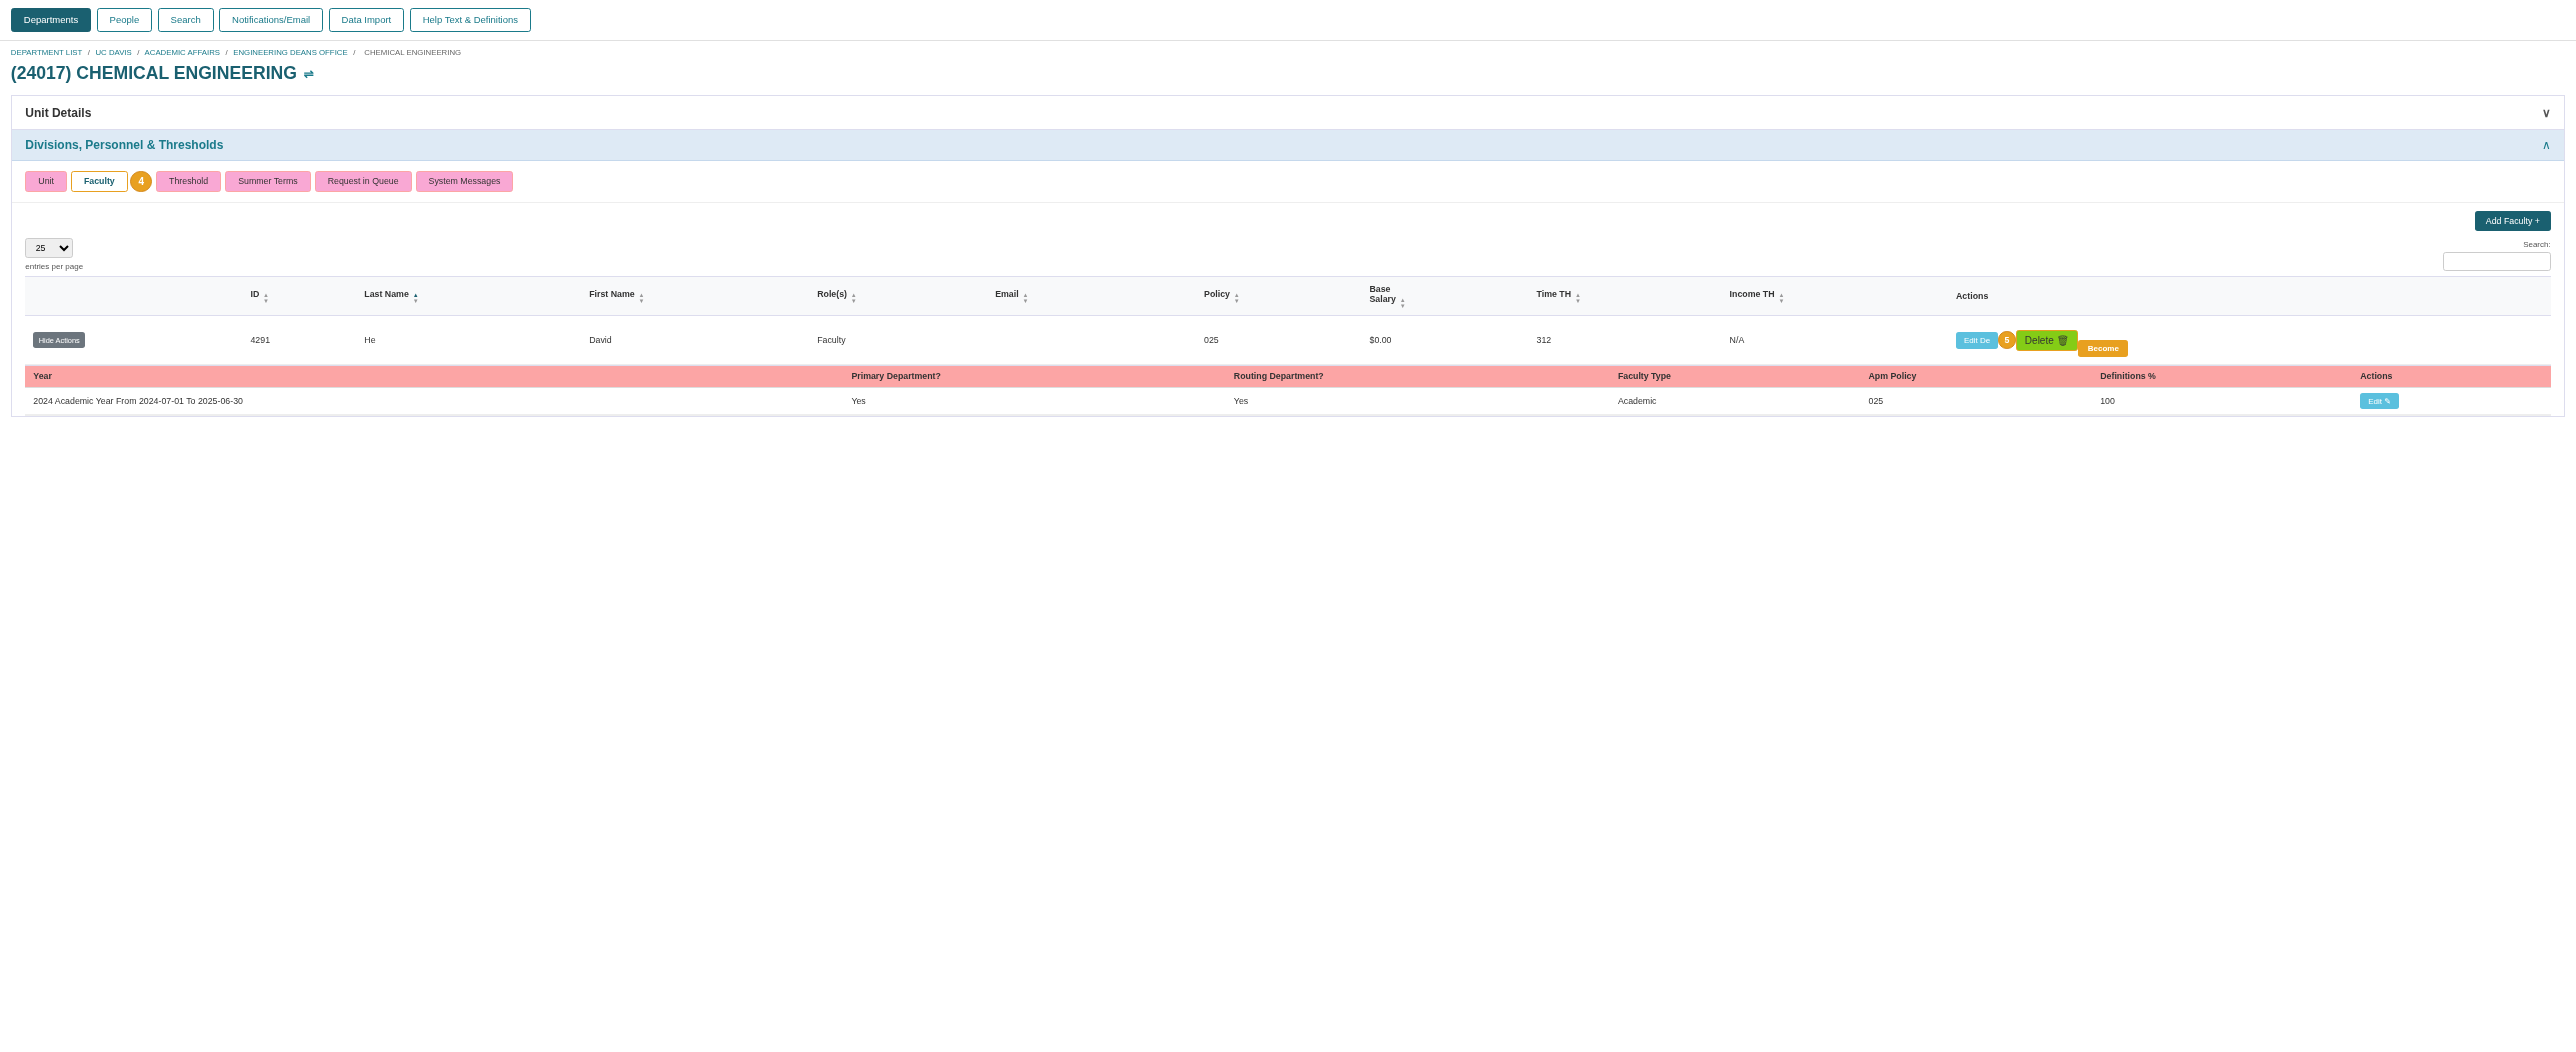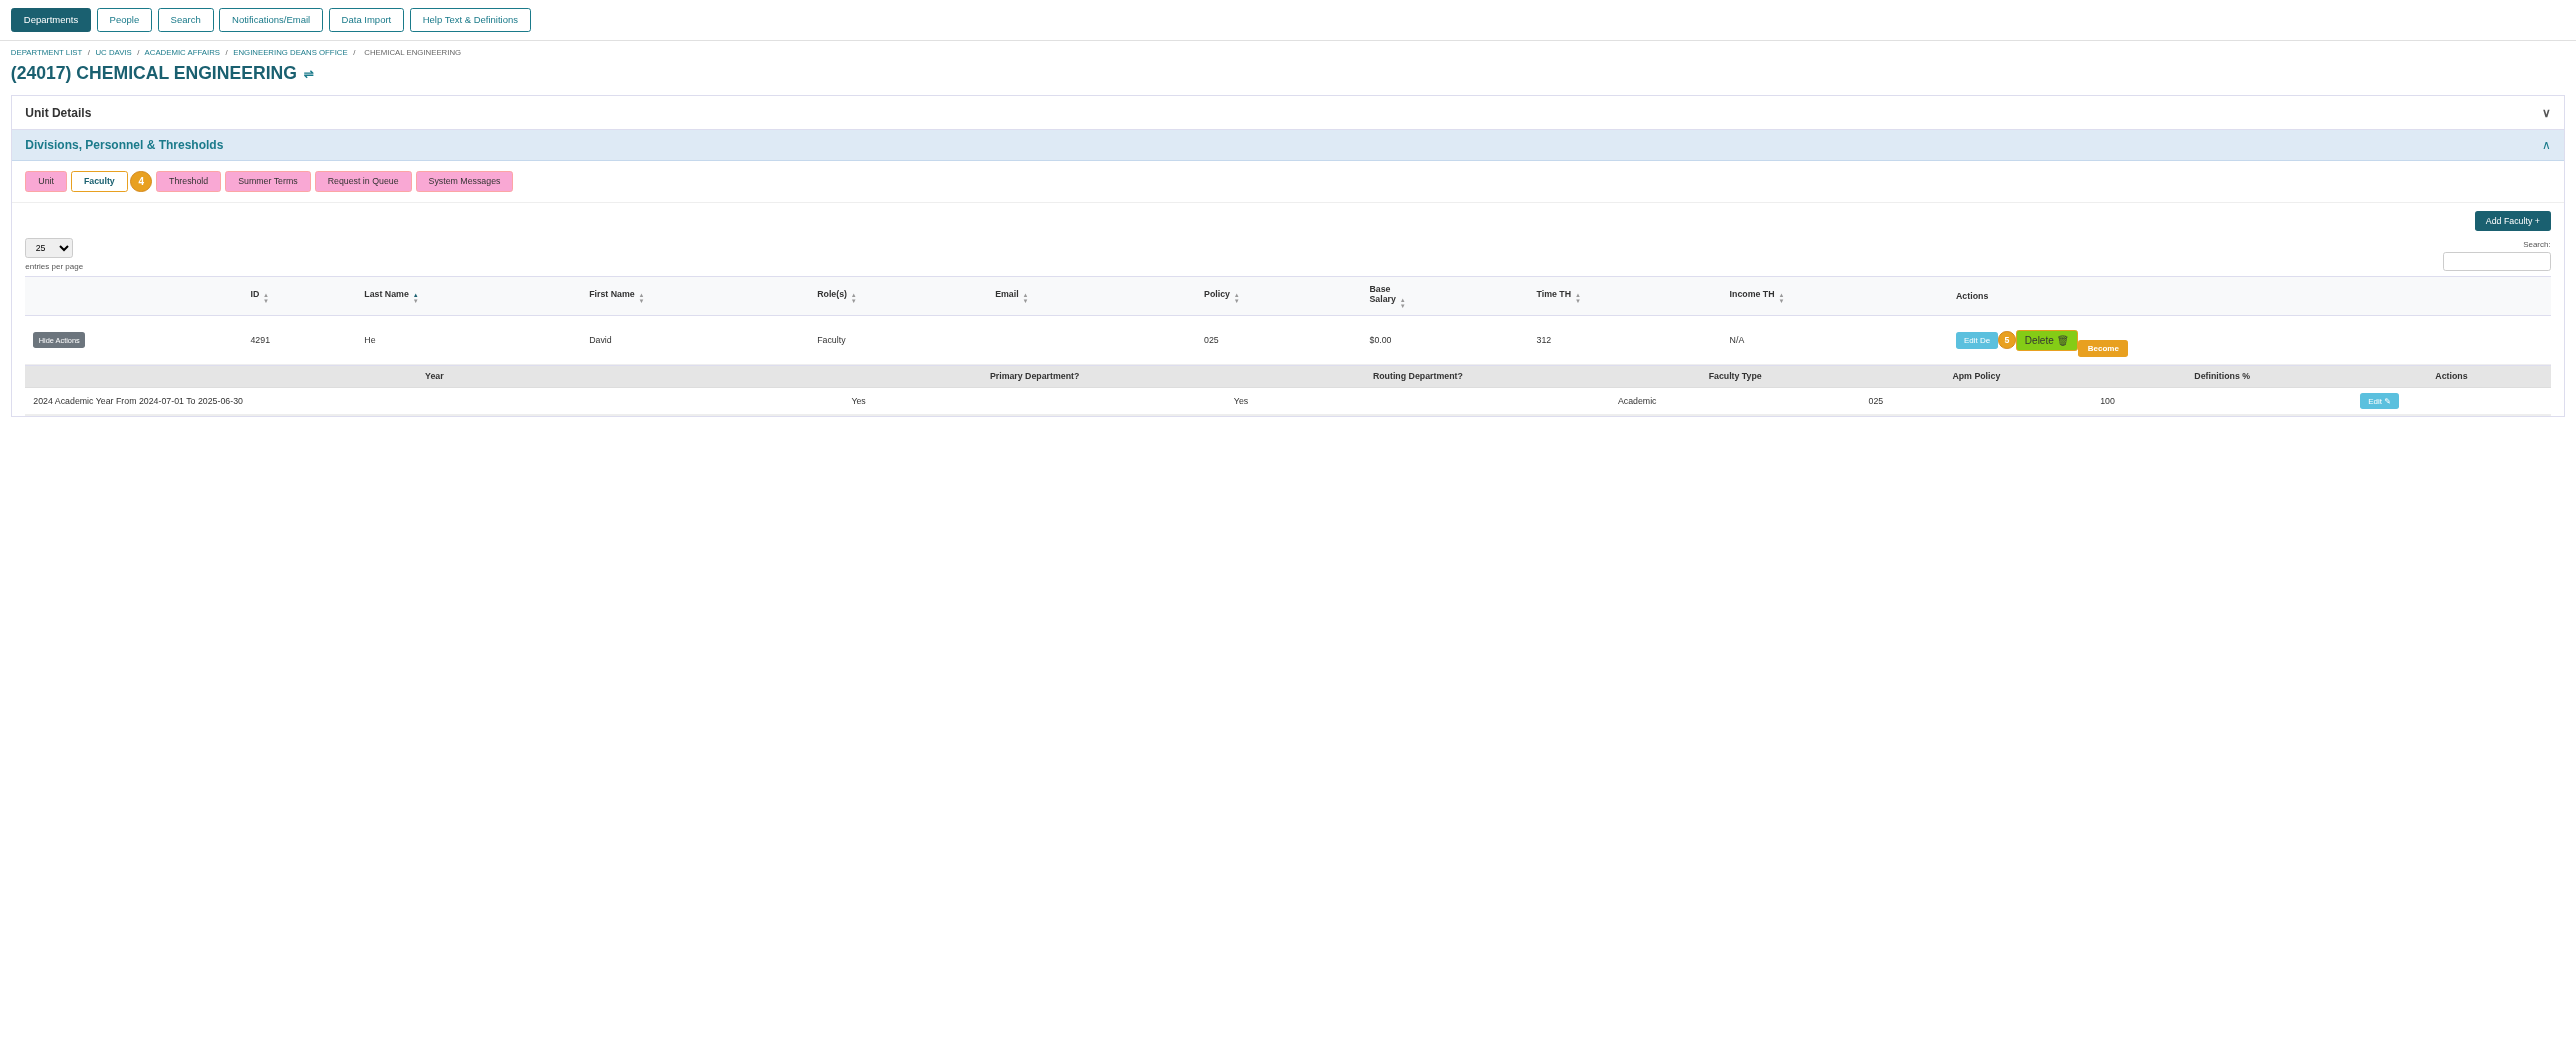--- a/index.html
+++ b/index.html
@@ -235,22 +235,22 @@
     .detail-table {
       width: 100%;
       border-collapse: collapse;
       font-size: 8.8px;
     }
     .detail-table th {
       font-weight: 600;
       padding: 5.4px 8px;
       color: #333;
       border-bottom: 0.7px solid #ddd;
-      text-align: center;
-      background: #e5e5e5;
+      text-align: left;
+      background: #fca5a5;
     }
     .detail-table td {
       padding: 5.4px 8px;
       border-bottom: 0.7px solid #eee;
       background: #fff;
     }
     .edit-pencil-btn {
       background: #5bc0de;
       color: #fff;
       border: none;

